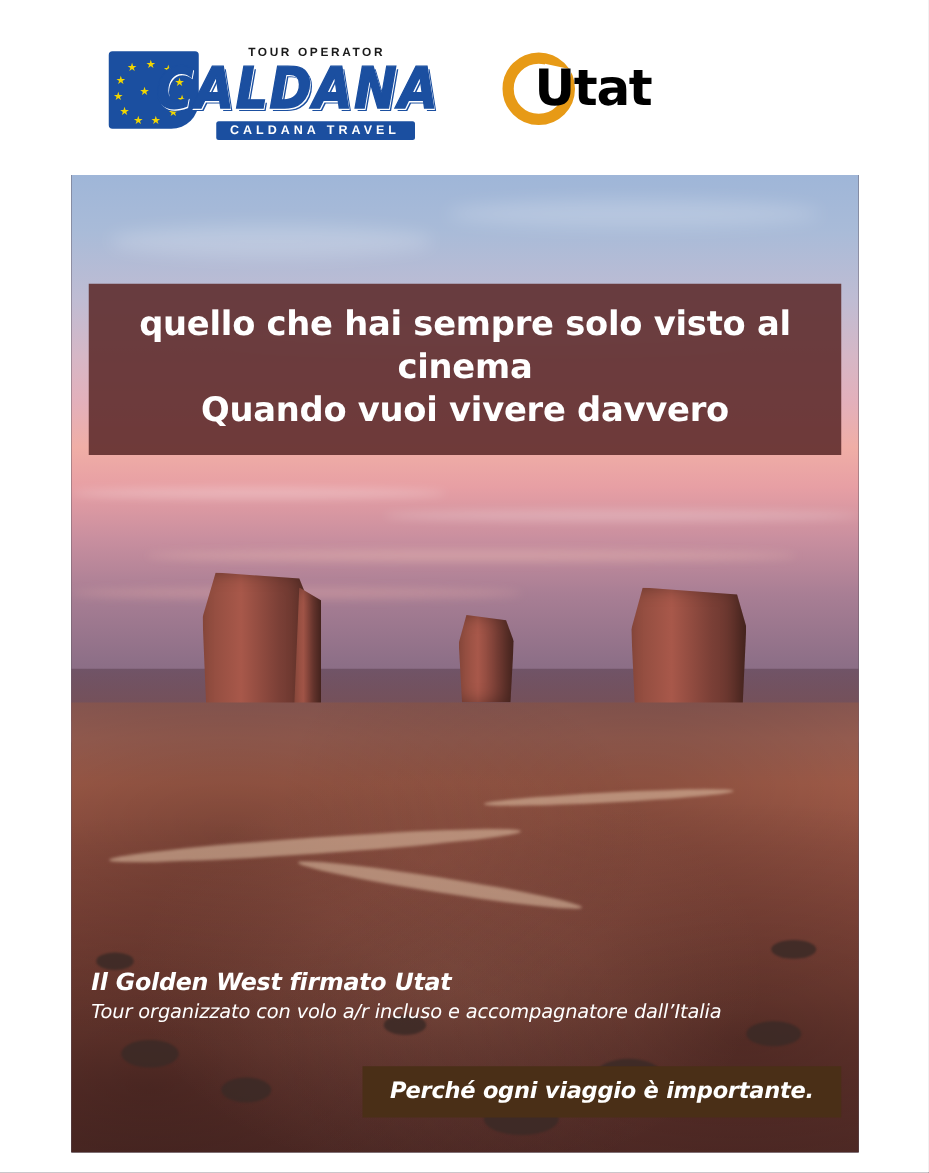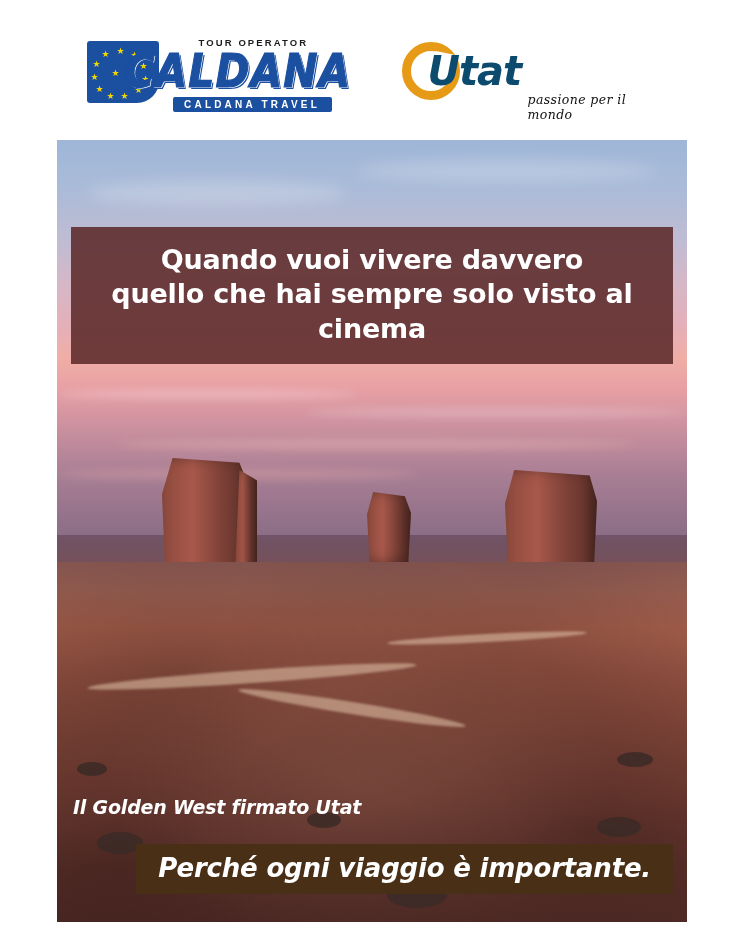--- a/index.html
+++ b/index.html
@@ -121,22 +121,21 @@
     height: 26px;
     background: #ffffff;
     transform: rotate(12deg);
   }
   .utat-utat {
     position: absolute;
     left: 26px;
     top: 10px;
     font-size: 40px;
     font-weight: bold;
-    font-style: italic;
-    color: #0c4a6e;
+    color: #000000;
     font-family: "DejaVu Sans", sans-serif;
     letter-spacing: -1px;
   }
   .utat-viaggi {
     position: absolute;
     left: 124px;
     top: 8px;
     font-size: 43px;
     font-style: italic;
     color: #111111;
@@ -298,21 +297,21 @@
 
   .claim-box {
     position: absolute;
     right: 14px;
     bottom: 28px;
     background: #4a2f17;
     padding: 9px 22px 11px;
   }
   .claim-box span {
     color: #ffffff;
-    font-size: 26px;
+    font-size: 18px;
     font-weight: bold;
     font-style: italic;
     font-family: "DejaVu Sans", sans-serif;
     letter-spacing: -0.2px;
   }
 </style>
 </head>
 <body>
 
 <div class="header">
@@ -336,21 +335,20 @@
     <div class="caldana-tour">TOUR OPERATOR</div>
     <div class="caldana-word">CALDANA</div>
     <div class="caldana-bar">
       <span>CALDANA TRAVEL</span>
     </div>
   </div>
 
   <div class="utat-logo">
     <div class="utat-ring"></div>
     <div class="utat-utat">Utat</div>
-    <div class="utat-tag">passione per il mondo</div>
   </div>
 
 </div>
 
 <div class="poster">
 
   <div class="sky">
     <div class="cloud" style="left:30px; top:40px; width:260px; height:26px;"></div>
     <div class="cloud" style="left:300px; top:20px; width:300px; height:22px;"></div>
     <div class="cloud" style="left:120px; top:120px; width:420px; height:18px;"></div>
@@ -380,25 +378,26 @@
     <div class="bush" style="left:120px; top:300px; width:40px; height:20px;"></div>
     <div class="bush" style="left:250px; top:250px; width:34px; height:16px;"></div>
     <div class="bush" style="left:420px; top:285px; width:52px; height:24px;"></div>
     <div class="bush" style="left:540px; top:255px; width:44px; height:20px;"></div>
     <div class="bush" style="left:330px; top:320px; width:60px; height:26px;"></div>
     <div class="bush" style="left:20px; top:200px; width:30px; height:14px;"></div>
     <div class="bush" style="left:560px; top:190px; width:36px; height:15px;"></div>
   </div>
 
   <div class="headline-box">
+    <div>quello che hai sempre solo visto al cinema</div>
     <div>Quando vuoi vivere davvero</div>
-    <div>quello che hai sempre solo visto al cinema</div>
   </div>
 
   <div class="footer-text">
     <div class="footer-title">Il Golden West firmato Utat</div>
+    <div class="footer-sub">Tour organizzato con volo a/r incluso e accompagnatore dall’Italia</div>
   </div>
 
   <div class="claim-box">
     <span>Perché ogni viaggio è importante.</span>
   </div>
 
 </div>
 
 </body></html>

